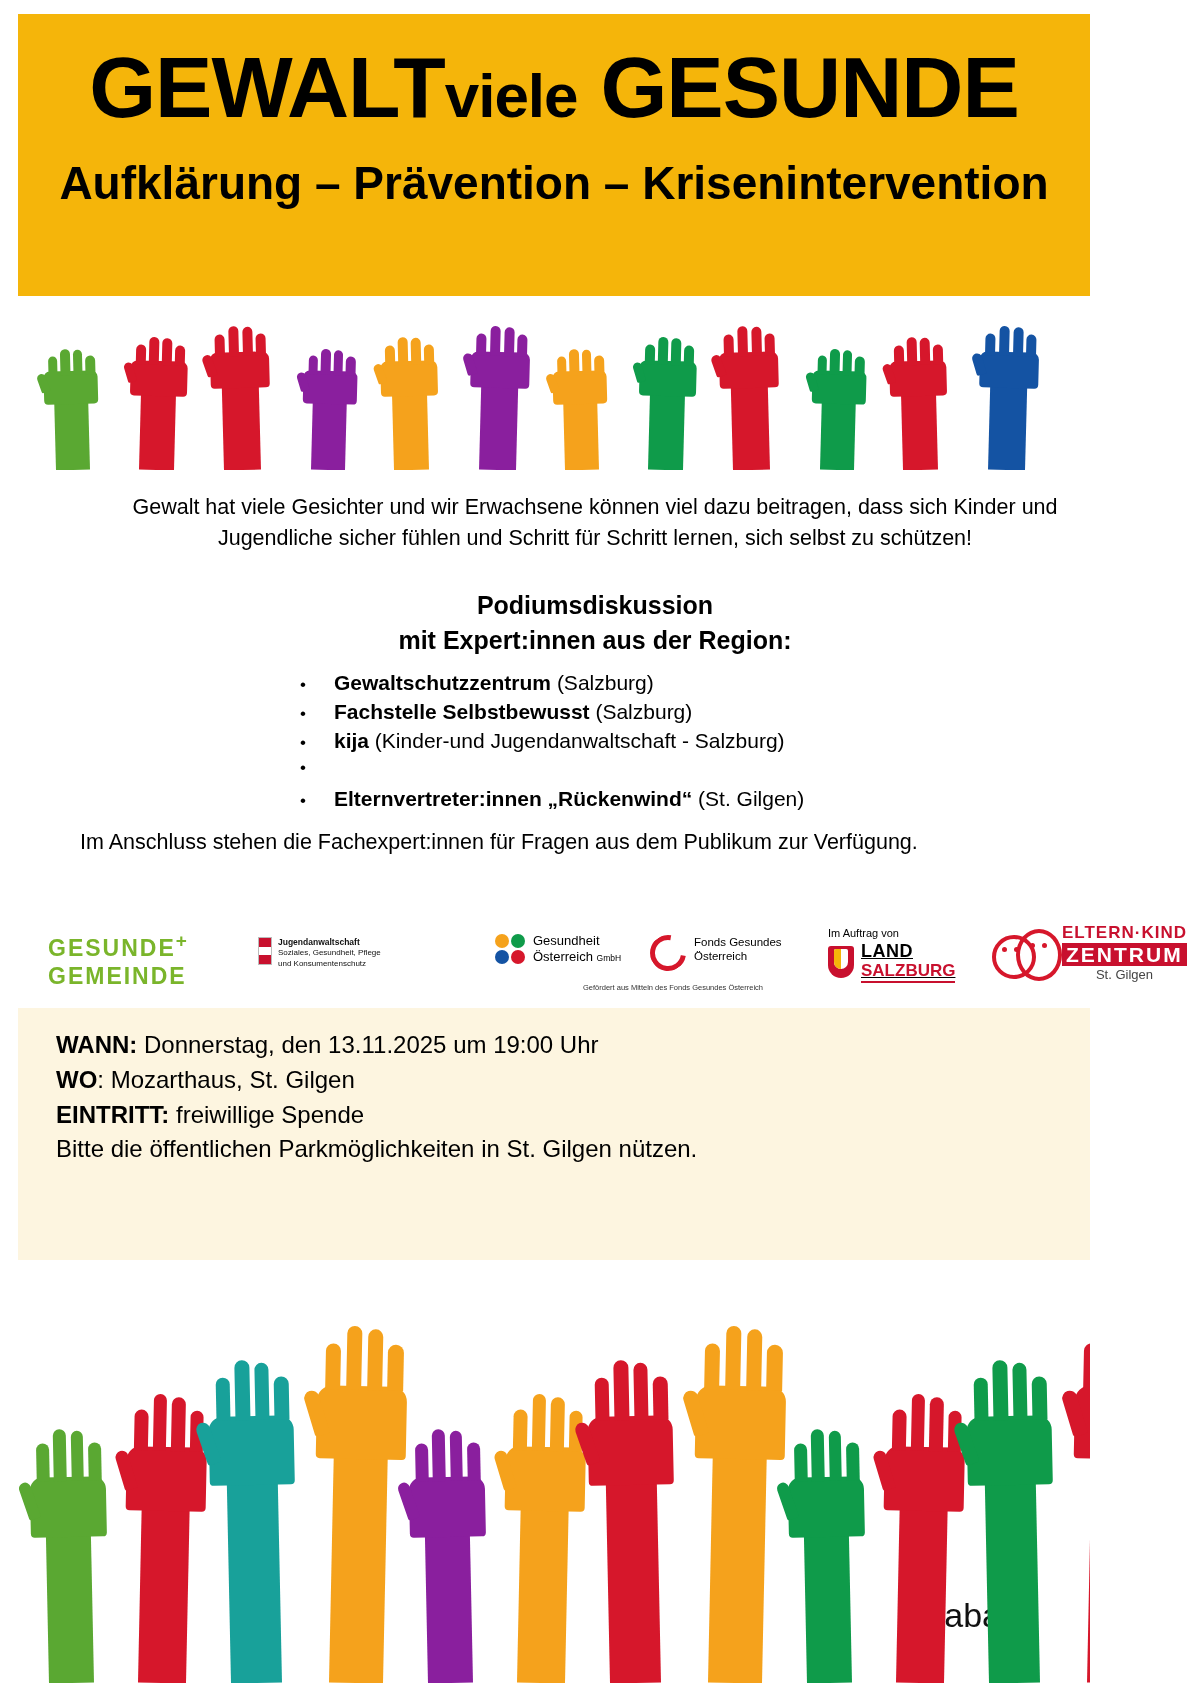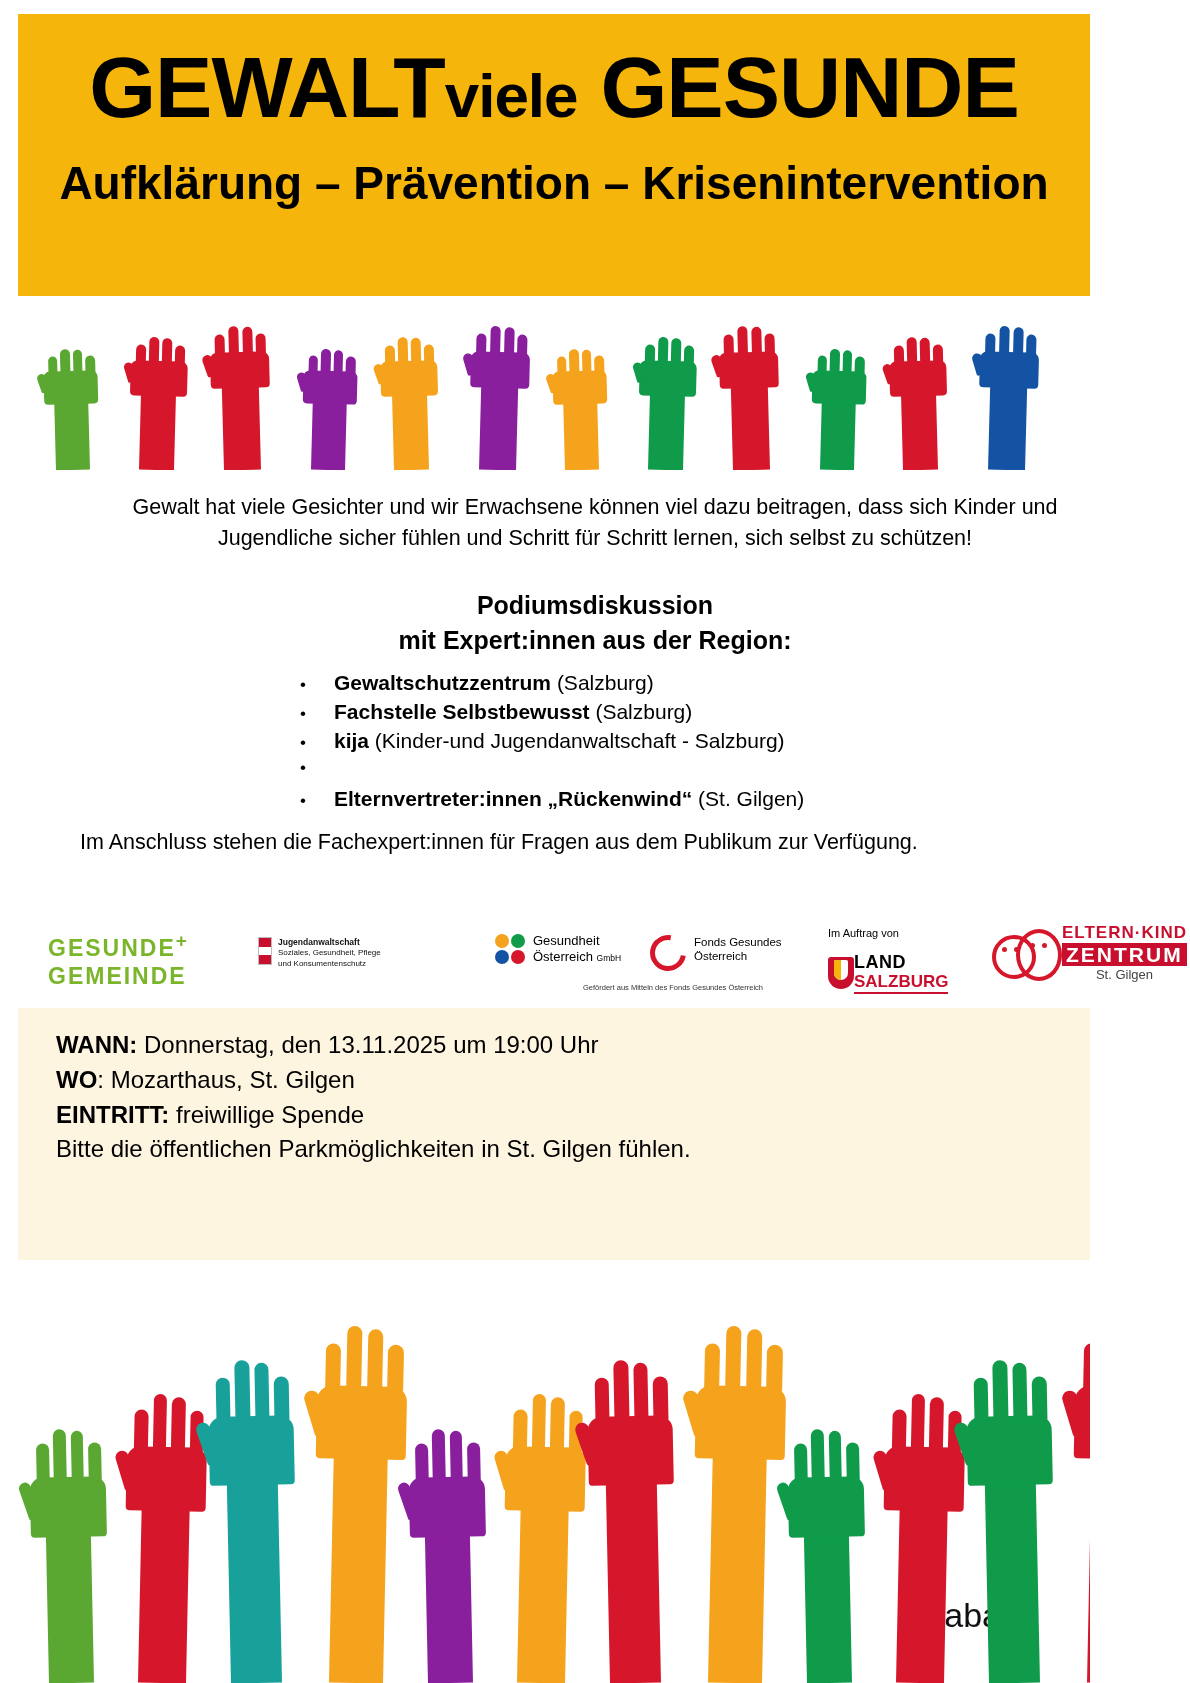--- a/index.html
+++ b/index.html
@@ -409,21 +409,21 @@
     <div class="fgo-text">
       <div>Fonds Gesundes</div>
       <div>Österreich</div>
     </div>
   </div>
 
   <div class="logo small-note" style="left:498px; top:68px; width:270px;">Gefördert aus Mitteln des Fonds Gesundes Österreich</div>
 
   <div class="logo" style="left:788px; top:12px;">
     <div class="auftrag">Im Auftrag von</div>
-    <div style="display:flex; align-items:center; margin-top:14px;">
+    <div style="display:flex; align-items:center; gap:7px; margin-top:3px;text-decoration:underline;">
       <div style="width:26px;height:32px;background:#c8102e;border-radius:3px 3px 13px 13px;position:relative;">
         <div style="position:absolute;left:6px;top:3px;width:14px;height:20px;background:#ffffff;border-radius:2px 2px 8px 8px;"></div>
         <div style="position:absolute;left:6px;top:3px;width:7px;height:20px;background:#f5b50a;border-radius:2px 0 0 8px;"></div>
       </div>
       <div>
         <div class="land">LAND</div>
         <div class="salz">SALZBURG</div>
       </div>
     </div>
   </div>
@@ -442,21 +442,21 @@
       <div><span class="ekz-2">ZENTRUM</span></div>
       <div class="ekz-3">St. Gilgen</div>
     </div>
   </div>
 </div>
 
 <div class="infobox" id="infoBox">
     <div class="info-line"><b>WANN:</b><span> Donnerstag, den 13.11.2025 um 19:00 Uhr</span></div>
     <div class="info-line"><b>WO</b><span>: Mozarthaus, St. Gilgen</span></div>
     <div class="info-line"><b>EINTRITT:</b><span> freiwillige Spende</span></div>
-    <div class="info-line"><span>Bitte die öffentlichen Parkmöglichkeiten in St. Gilgen fühlen.</span></div>
+    <div class="info-line"><span>Bitte die öffentlichen Parkmöglichkeiten in St. Gilgen nützen.</span></div>
   </div>
 
 <div class="hands-strip hands-bottom" id="handsBottom">
   <div class="pixabay">
     <div class="bar"></div>
     <div class="bar2"></div>
     <div class="label">pixabay</div>
   </div>
 <div class="hand" style="left: 16px; width: 75.5px; height: 260px; transform: rotate(-1.2deg); transform-origin: center bottom;">
       <div style="position: absolute; bottom: 0px; left: 15.1px; width: 45.3px; height: 150px; background: rgb(90, 168, 50);"></div>

